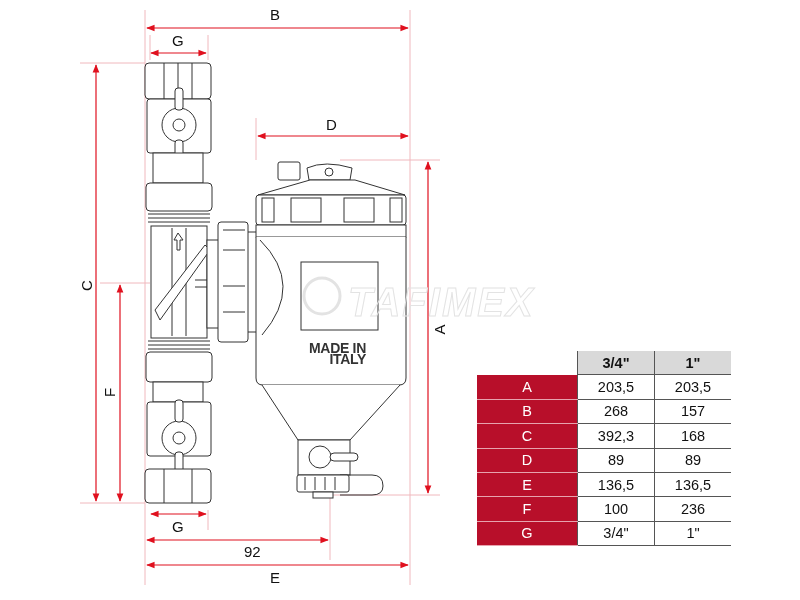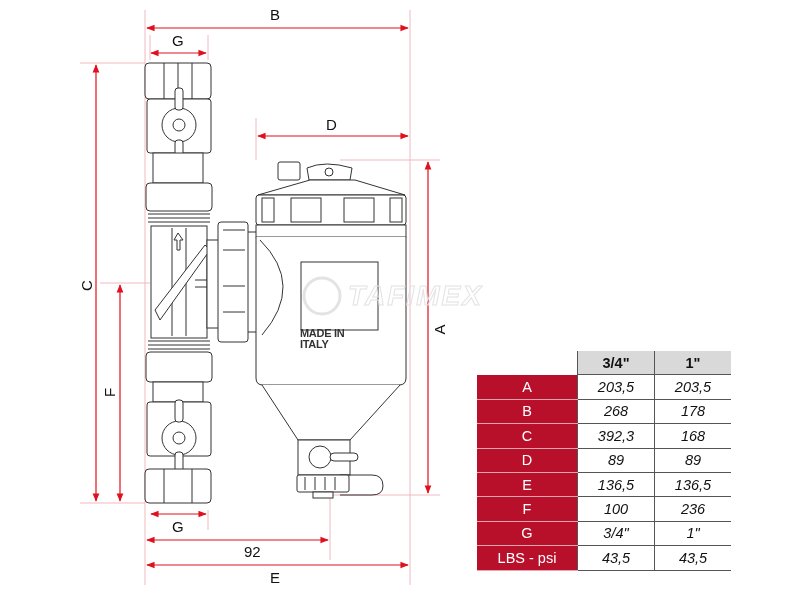--- a/index.html
+++ b/index.html
@@ -1,34 +1,34 @@
 <!DOCTYPE html>
 <html><head>
 <meta charset="utf-8">
 <style>
   html, body { margin:0; padding:0; background:#ffffff; }
   body { width:800px; height:600px; position:relative; overflow:hidden;
          font-family:"Liberation Sans", sans-serif; }
   #drawing { position:absolute; left:0; top:0; width:800px; height:600px; }
   .dim-label { position:absolute; font-size:15px; color:#111; line-height:1; }
   .dim-label.rot { transform:rotate(-90deg); transform-origin:center; }
-  .made-in { position:absolute; left:300px; top:328px; width:66px; text-align:left;
-             font-size:11px; font-weight:bold; color:#333; line-height:11px; letter-spacing:-0.3px; }
-  .watermark { position:absolute; left:348px; top:280px; font-size:28px; font-style:italic;
+  .made-in { position:absolute; left:300px; top:343px; width:66px; text-align:right;
+             font-size:14px; font-weight:bold; color:#333; line-height:11px; letter-spacing:-0.3px; }
+  .watermark { position:absolute; left:348px; top:280px; font-size:40px; font-style:italic;
                font-weight:bold; color:transparent; -webkit-text-stroke:1px #e3e3e3;
                letter-spacing:2px; }
   table.spec { position:absolute; left:477px; top:351px; border-collapse:collapse;
                font-size:14.5px; }
   table.spec td, table.spec th { height:23.4px; padding:0; text-align:center; }
   table.spec th { background:#d9d9d9; font-weight:bold; color:#111; width:76px;
                   border-bottom:1px solid #555; border-left:1px solid #555; }
   table.spec th.blank { background:transparent; border:none; width:100px; }
   table.spec td.rowlabel { background:#b80f2a; color:#fff; width:100px;
                            border-bottom:1px solid #e7a3ae; }
-  table.spec td.val { color:#111; border-bottom:1px solid #555; border-left:1px solid #555;font-style:italic; }
+  table.spec td.val { color:#111; border-bottom:1px solid #555; border-left:1px solid #555; }
 </style>
 </head>
 <body>
 
 <svg id="drawing" viewBox="0 0 800 600" xmlns="http://www.w3.org/2000/svg">
   <defs>
     <marker id="ar" viewBox="0 0 10 10" refX="9" refY="5" markerWidth="7" markerHeight="7" orient="auto-start-reverse">
       <path d="M0,1 L10,5 L0,9 z" fill="#e0101e"></path>
     </marker>
   </defs>
@@ -172,21 +172,21 @@
     <th>1"</th>
   </tr>
   <tr>
         <td class="rowlabel">A</td>
         <td class="val">203,5</td>
         <td class="val">203,5</td>
       </tr>
   <tr>
         <td class="rowlabel">B</td>
         <td class="val">268</td>
-        <td class="val">178</td>
+        <td class="val">157</td>
       </tr>
   <tr>
         <td class="rowlabel">C</td>
         <td class="val">392,3</td>
         <td class="val">168</td>
       </tr>
   <tr>
         <td class="rowlabel">D</td>
         <td class="val">89</td>
         <td class="val">89</td>
@@ -199,19 +199,14 @@
   <tr>
         <td class="rowlabel">F</td>
         <td class="val">100</td>
         <td class="val">236</td>
       </tr>
   <tr>
         <td class="rowlabel">G</td>
         <td class="val">3/4"</td>
         <td class="val">1"</td>
       </tr>
-  <tr>
-        <td class="rowlabel">LBS - psi</td>
-        <td class="val">43,5</td>
-        <td class="val">43,5</td>
-      </tr>
 </tbody>
   </table>
 
 </body></html>

